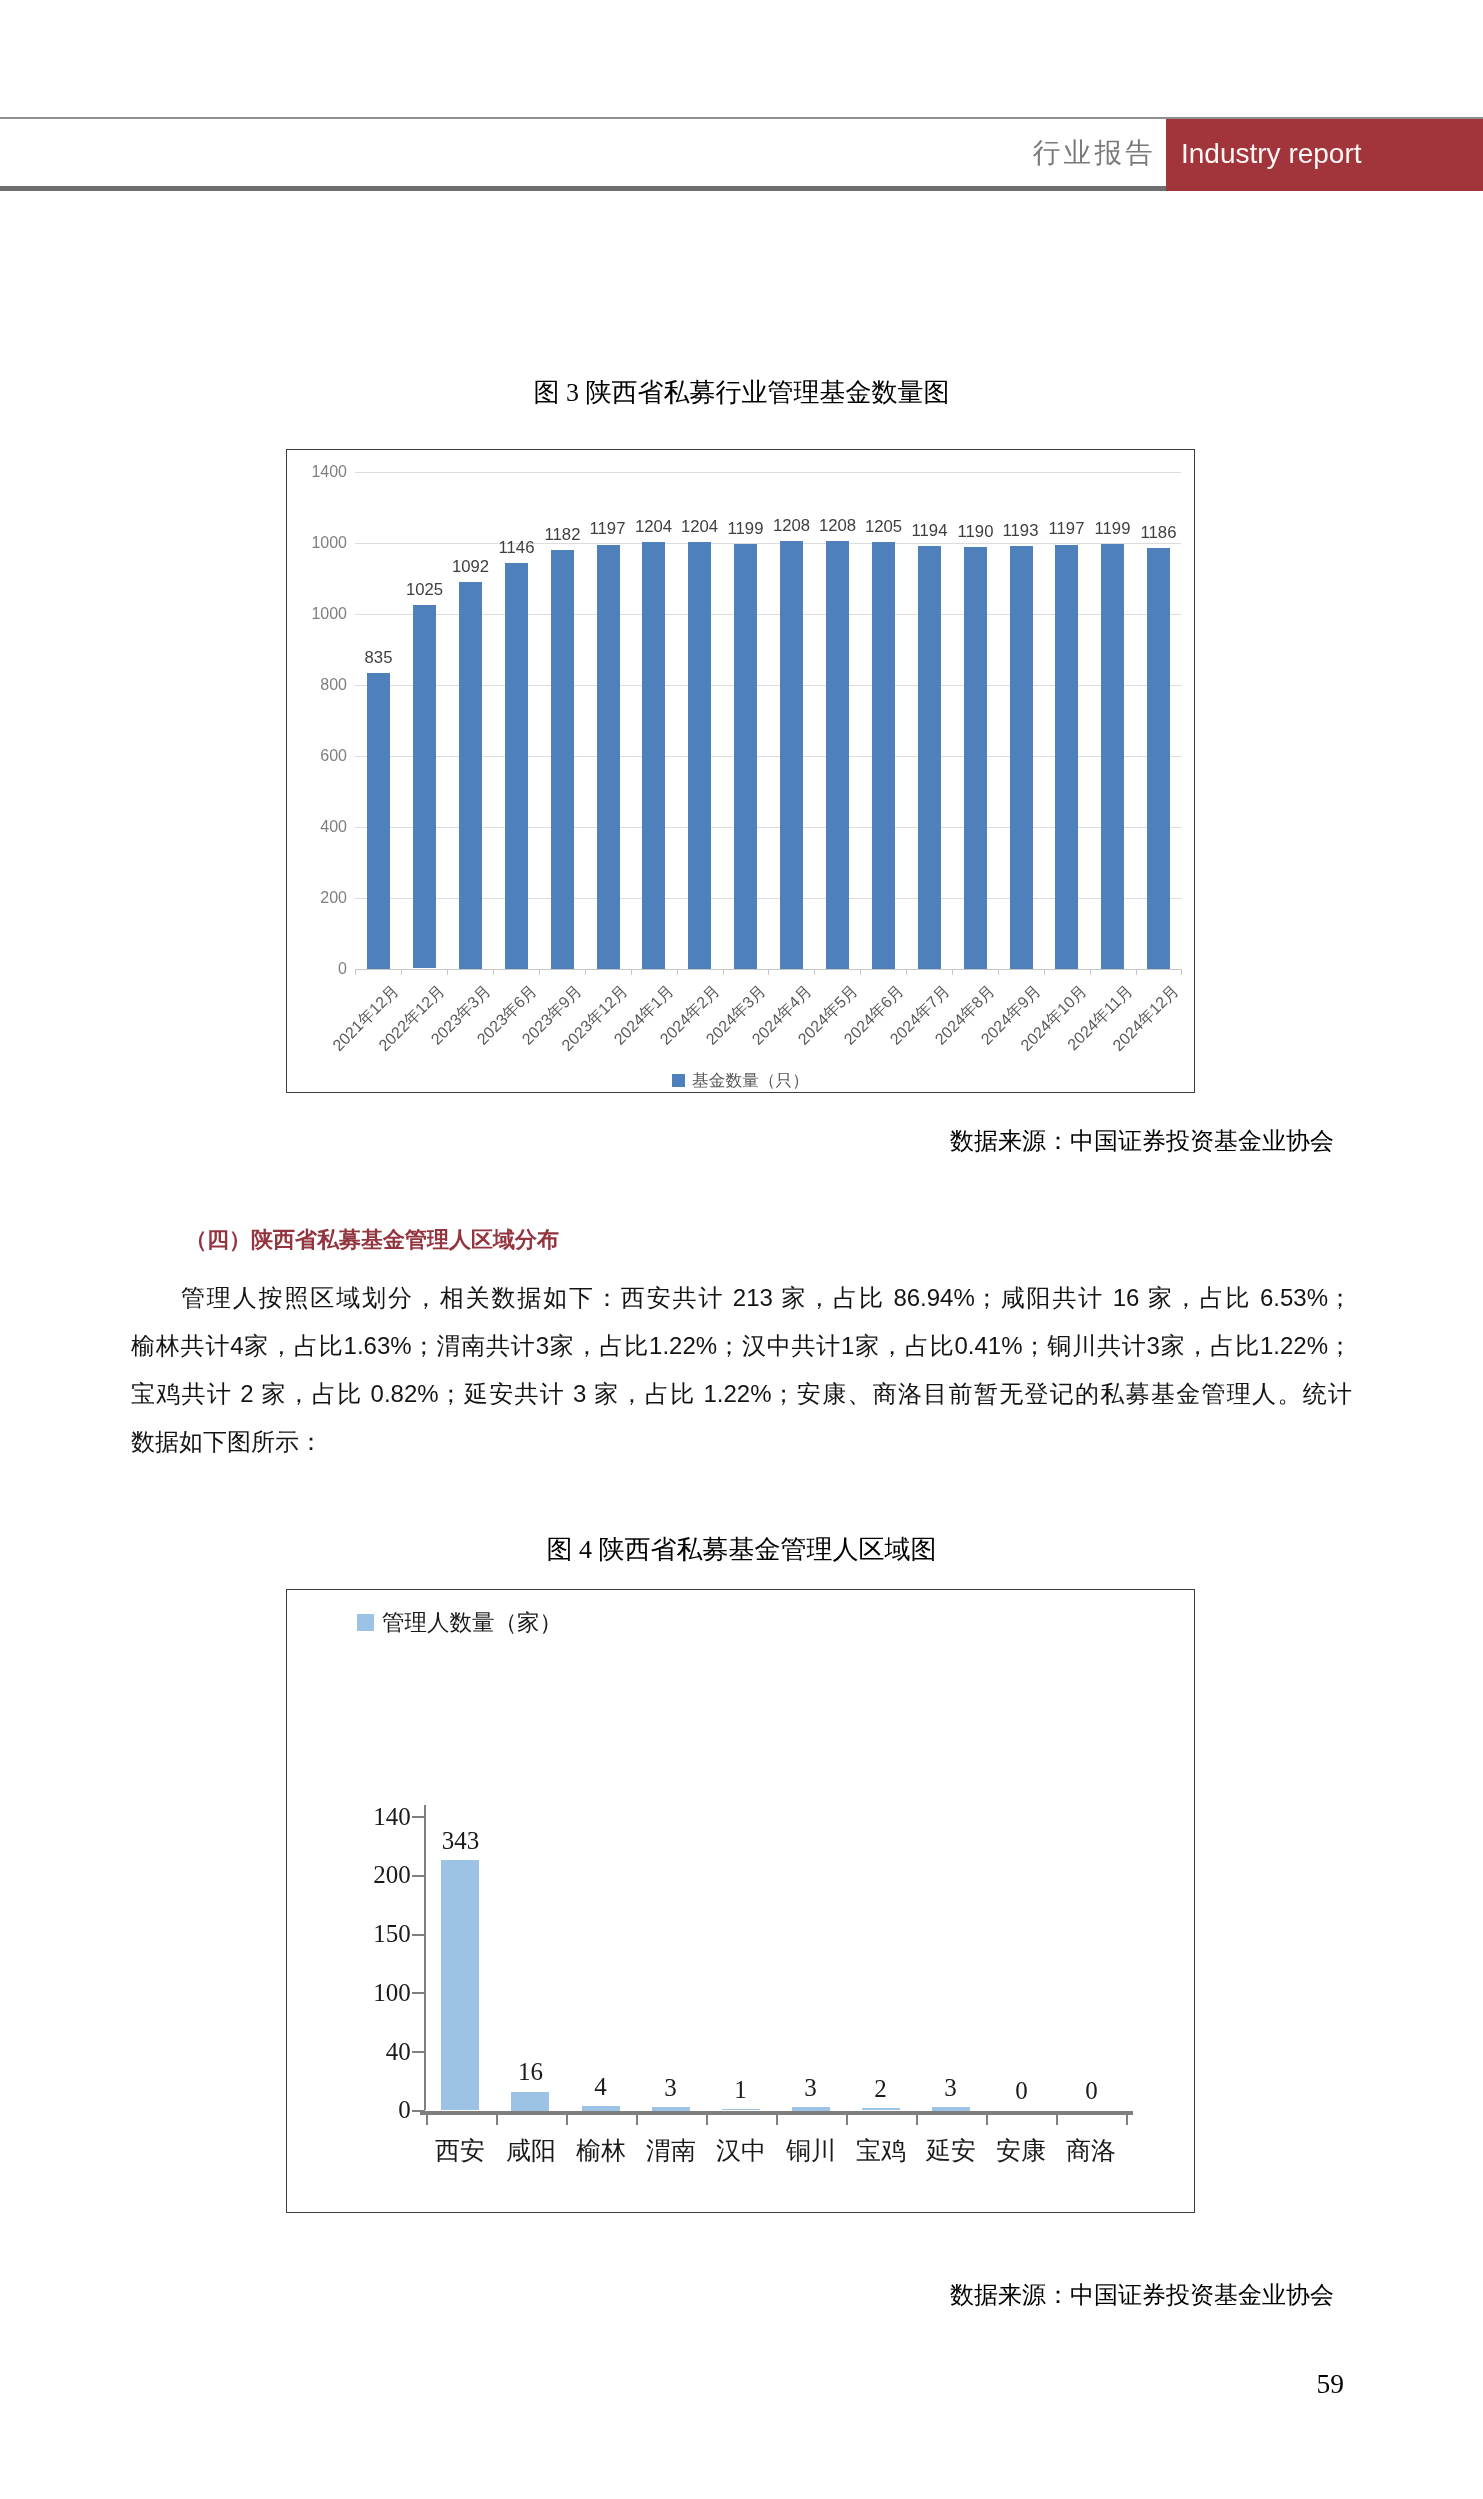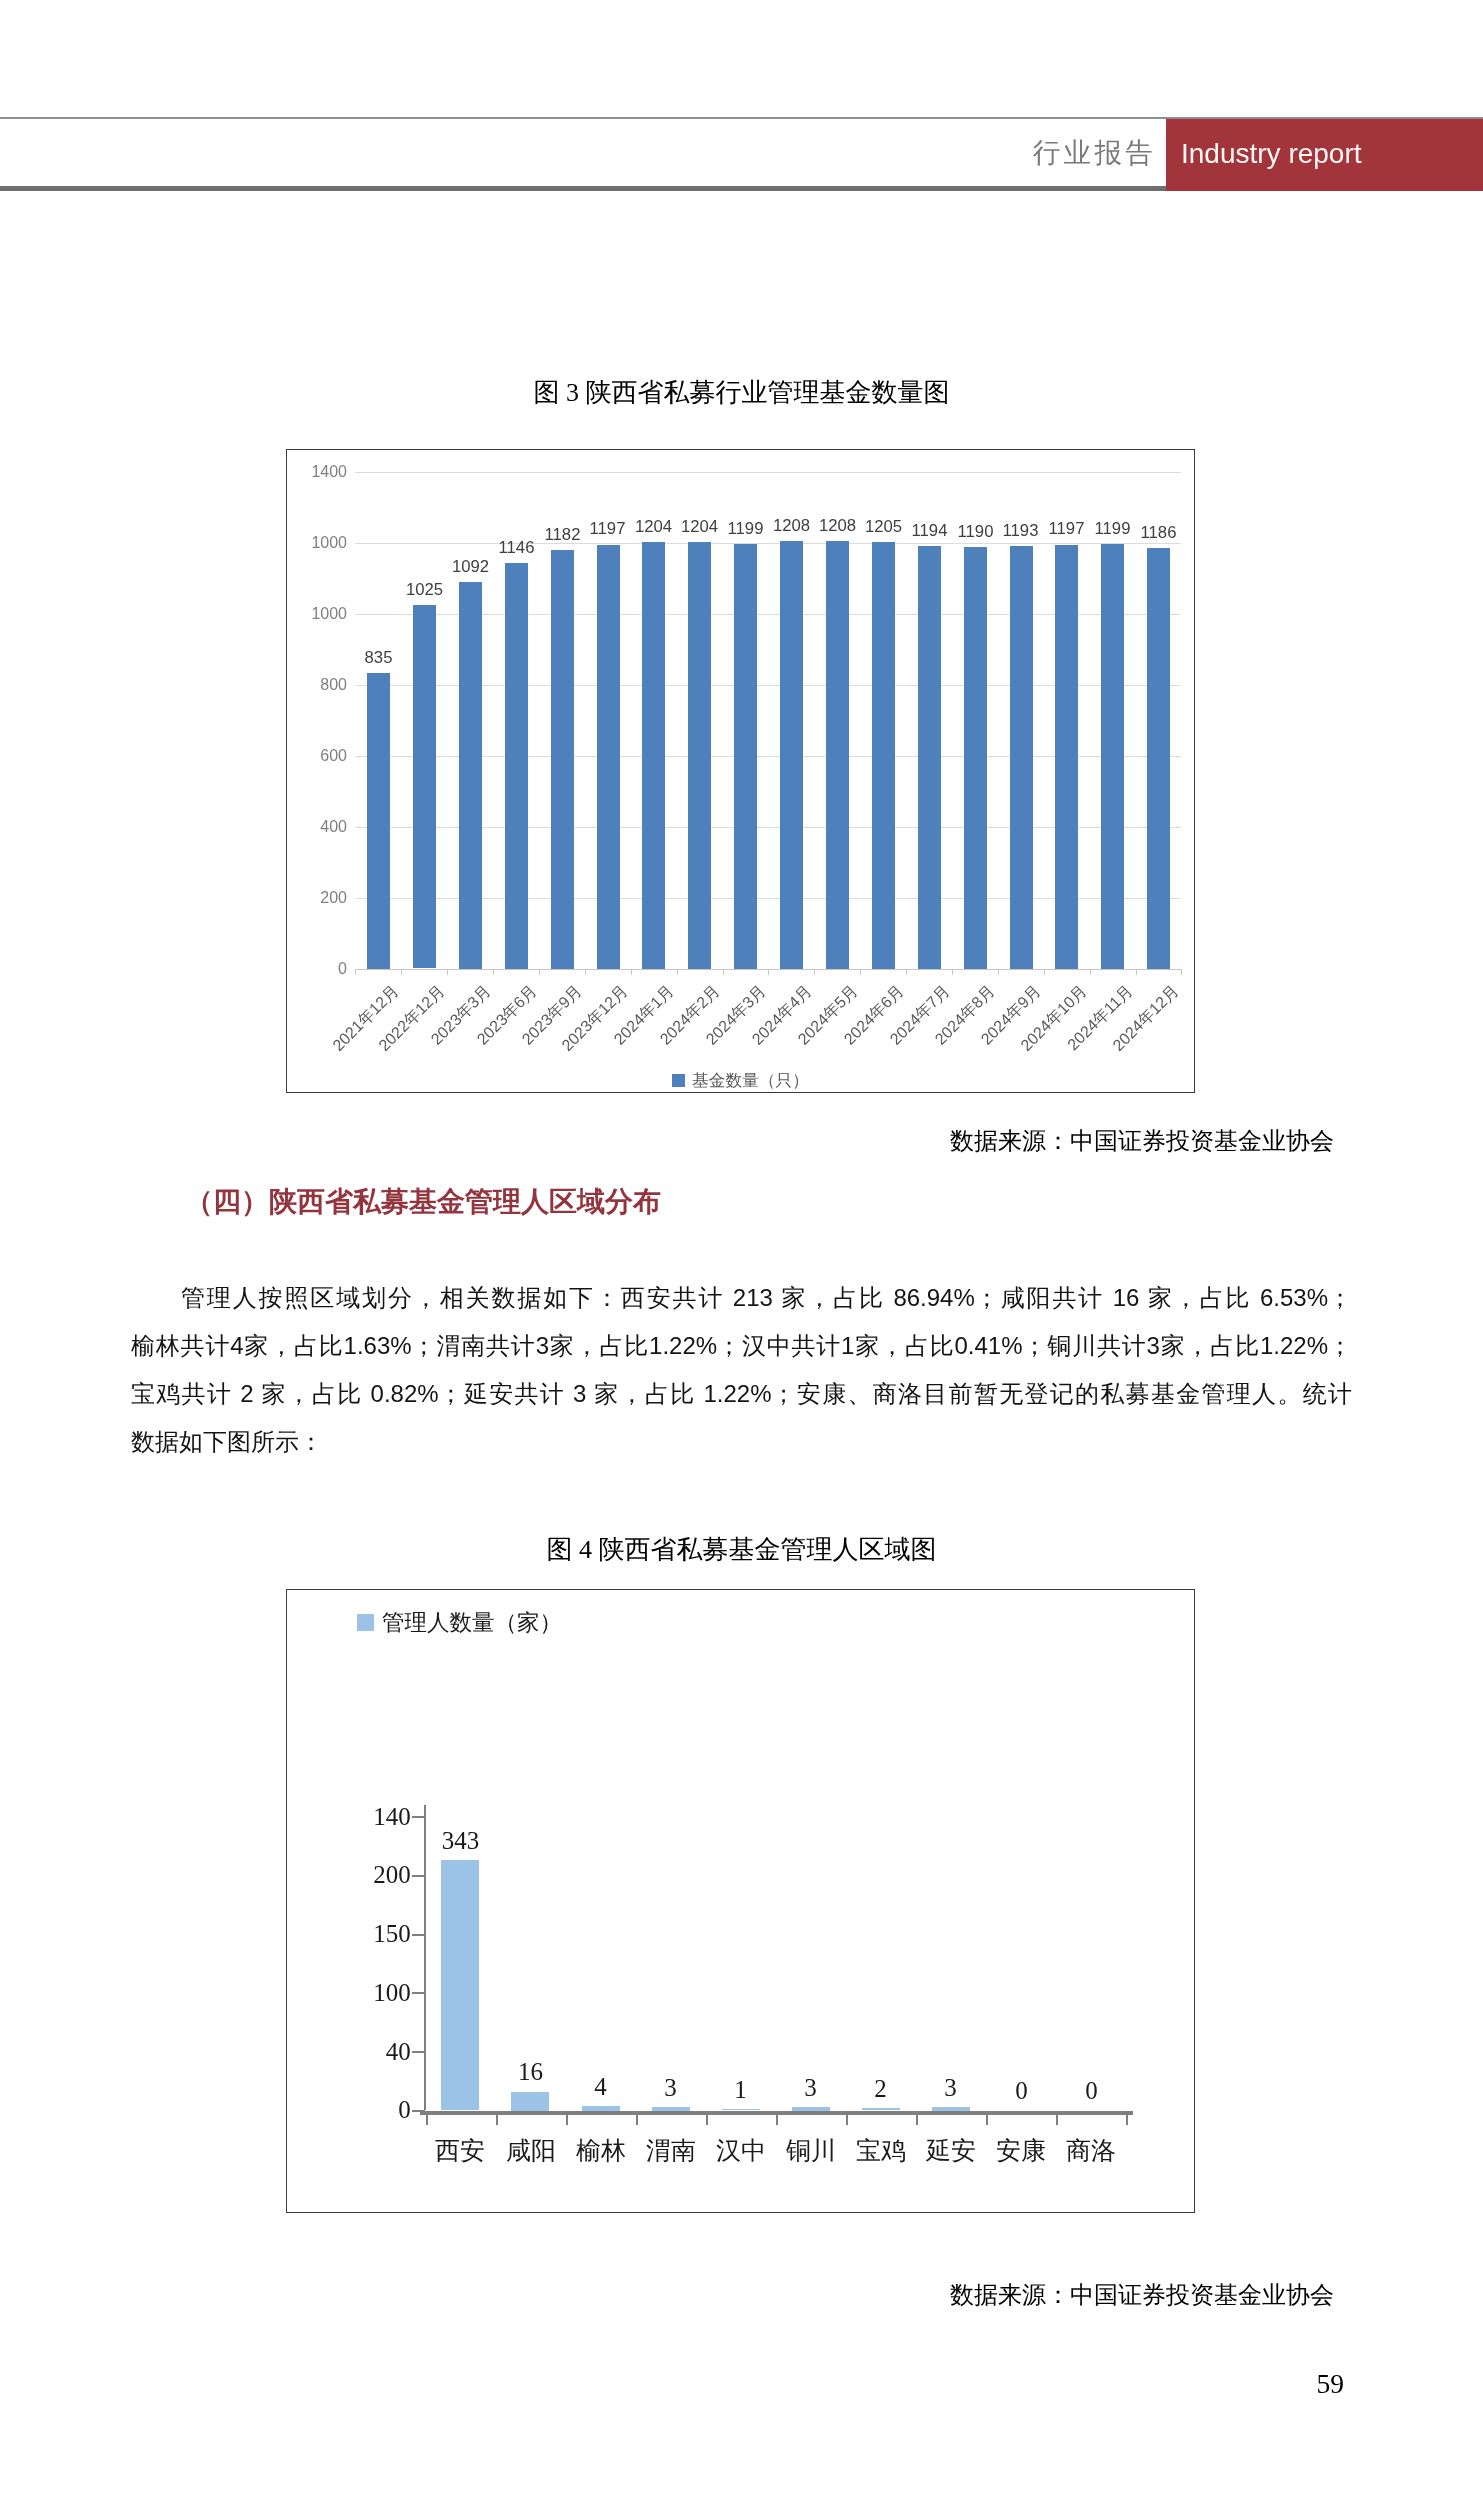--- a/index.html
+++ b/index.html
@@ -25,21 +25,21 @@
   #chart1{top:449px;height:644px;}
   #chart2{top:1589px;height:624px;}
 
   
   .source{position:absolute;right:149px;font-family:"Liberation Serif",serif;
           font-size:24px;color:#000;margin-left:14px;}
   .src1{top:1125px;}
   .src2{top:2279px;}
 
   
-  .sec-heading{position:absolute;left:185px;top:1183px;font-size:28px;font-weight:bold;color:#93343E;}
+  .sec-heading{position:absolute;left:185px;top:1225px;font-size:22px;font-weight:bold;color:#93343E;}
   .para{position:absolute;left:131px;top:1274px;width:1221px;font-size:24px;line-height:48px;color:#141414;}
   .pl{text-align:justify;text-align-last:justify;}
   .pl-first{text-indent:50px;}
   .pl-last{text-align-last:left;}
 
   .page-num{position:absolute;right:139px;top:2368px;font-family:"Liberation Serif",serif;
             font-size:27.5px;color:#000;}
 </style>
 </head>
 <body>

